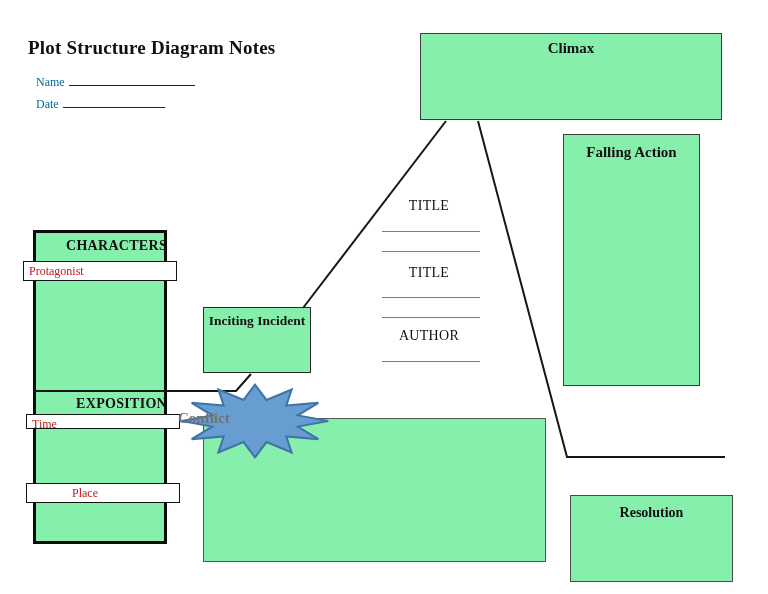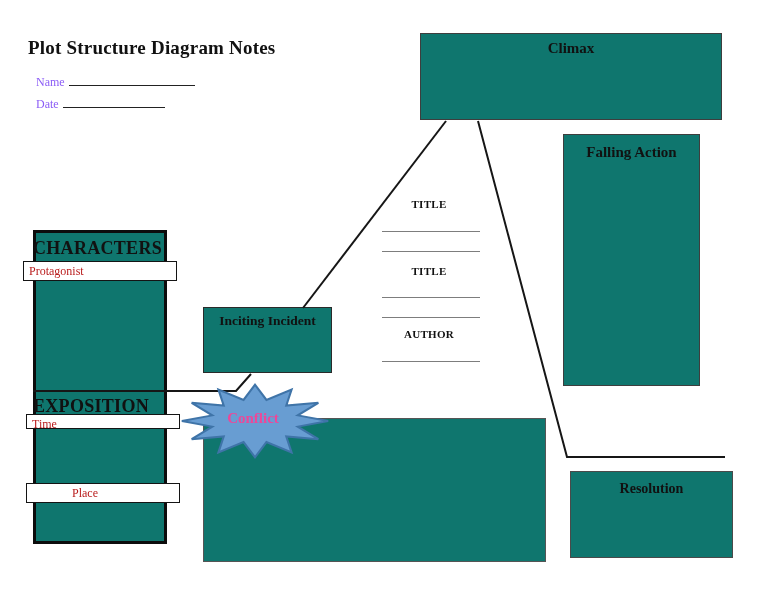--- a/index.html
+++ b/index.html
@@ -1,37 +1,37 @@
 <!DOCTYPE html>
 <html><head>
 <meta charset="utf-8">
 <style>
   html,body{margin:0;padding:0;background:#ffffff;}
   #page{
     position:relative;width:768px;height:594px;background:#ffffff;overflow:hidden;
     font-family:"Liberation Serif","DejaVu Serif",serif;color:#111;
   }
   .abs{position:absolute;}
-  .box{position:absolute;background:#0f766e;box-sizing:border-box;}
+  .box{position:absolute;background:#86efac;box-sizing:border-box;}
   .box-label{font-weight:bold;text-align:center;}
   .thin-field{
     position:absolute;background:#fff;border:1.5px solid #141414;box-sizing:border-box;
     font-size:12px;padding-left:5px;color:#b91c1c;
   }
   .page-title{font-size:19px;font-weight:bold;letter-spacing:.2px;}
-  .meta-row{position:absolute;font-size:12px;color:#8b5cf6;}
+  .meta-row{position:absolute;font-size:12px;color:#0369a1;}
   .meta-line{display:inline-block;border-bottom:1px solid #222;height:11px;vertical-align:baseline;margin-left:4px;}
-  .info-label{position:absolute;width:98px;text-align:center;font-weight:bold;font-size:11px;letter-spacing:.3px;}
+  .info-label{position:absolute;width:98px;text-align:center;font-weight:normal;font-size:14px;letter-spacing:.3px;}
   .write-line{position:absolute;width:98px;border-top:1px solid #7d7d7d;height:0;}
-  .panel-header{position:absolute;text-align:left;font-weight:bold;font-size:18px;letter-spacing:.3px;}
+  .panel-header{position:absolute;text-align:right;font-weight:bold;font-size:14px;letter-spacing:.3px;}
   svg{display:block;}
   .lines-overlay{position:absolute;left:0;top:0;pointer-events:none;}
   .star-wrap{position:absolute;left:178px;top:381px;width:154px;height:80px;}
-  .star-label{position:absolute;left:178px;top:410px;width:150px;text-align:center;
-    font-weight:bold;font-size:15px;color:#ec4899;}
+  .star-label{position:absolute;left:178px;top:410px;width:150px;text-align:left;
+    font-weight:bold;font-size:15px;color:#737373;}
 </style>
 </head>
 <body>
 
 <div id="page">
 
   <div class="abs page-title" style="left:28px;top:37px;">Plot Structure Diagram Notes</div>
 
   <div class="meta-row" style="left:36px;top:74px;">
     <span>Name</span><span class="meta-line" style="width:126px;"></span>
@@ -42,38 +42,38 @@
 
   <div class="box" style="left:420px;top:33px;width:302px;height:87px;border:1.5px solid #3e3e3e;">
     <div class="box-label" style="font-size:15px;padding-top:6px;">Climax</div>
   </div>
 
 
   <div class="box" style="left:563px;top:134px;width:137px;height:252px;border:1.5px solid #3e3e3e;">
     <div class="box-label" style="font-size:15px;padding-top:9px;">Falling Action</div>
   </div>
 
-  <div class="box" style="left:570px;top:471px;width:163px;height:87px;border:1.5px solid #4a4a4a;">
+  <div class="box" style="left:570px;top:495px;width:163px;height:87px;border:1.5px solid #4a4a4a;">
     <div class="box-label" style="font-size:14px;padding-top:9px;">Resolution</div>
   </div>
 
   <div>
     <div class="info-label" style="left:380px;top:198px;">TITLE</div>
     <div class="write-line" style="left:382px;top:231px;"></div>
     <div class="write-line" style="left:382px;top:251px;"></div>
 
     <div class="info-label" style="left:380px;top:265px;">TITLE</div>
     <div class="write-line" style="left:382px;top:297px;"></div>
     <div class="write-line" style="left:382px;top:317px;"></div>
 
     <div class="info-label" style="left:380px;top:328px;">AUTHOR</div>
     <div class="write-line" style="left:382px;top:361px;"></div>
   </div>
 
-  <div class="box" style="left:203px;top:307px;width:129px;height:66px;border:1.5px solid #2a2a2a;">
+  <div class="box" style="left:203px;top:307px;width:108px;height:66px;border:1.5px solid #2a2a2a;">
     <div class="box-label" style="font-size:13.5px;padding-top:5px;">Inciting Incident</div>
   </div>
 
   <div class="box" style="left:203px;top:418px;width:343px;height:144px;border:1.5px solid #555;"></div>
 
   <div class="box" style="left:33px;top:230px;width:134px;height:314px;border:3px solid #0c0c0c;"></div>
   <div class="panel-header" style="left:33px;top:238px;width:134px;">CHARACTERS</div>
 
   <div class="thin-field" style="left:23px;top:261px;width:154px;height:20px;line-height:18px;">Protagonist</div>
 

